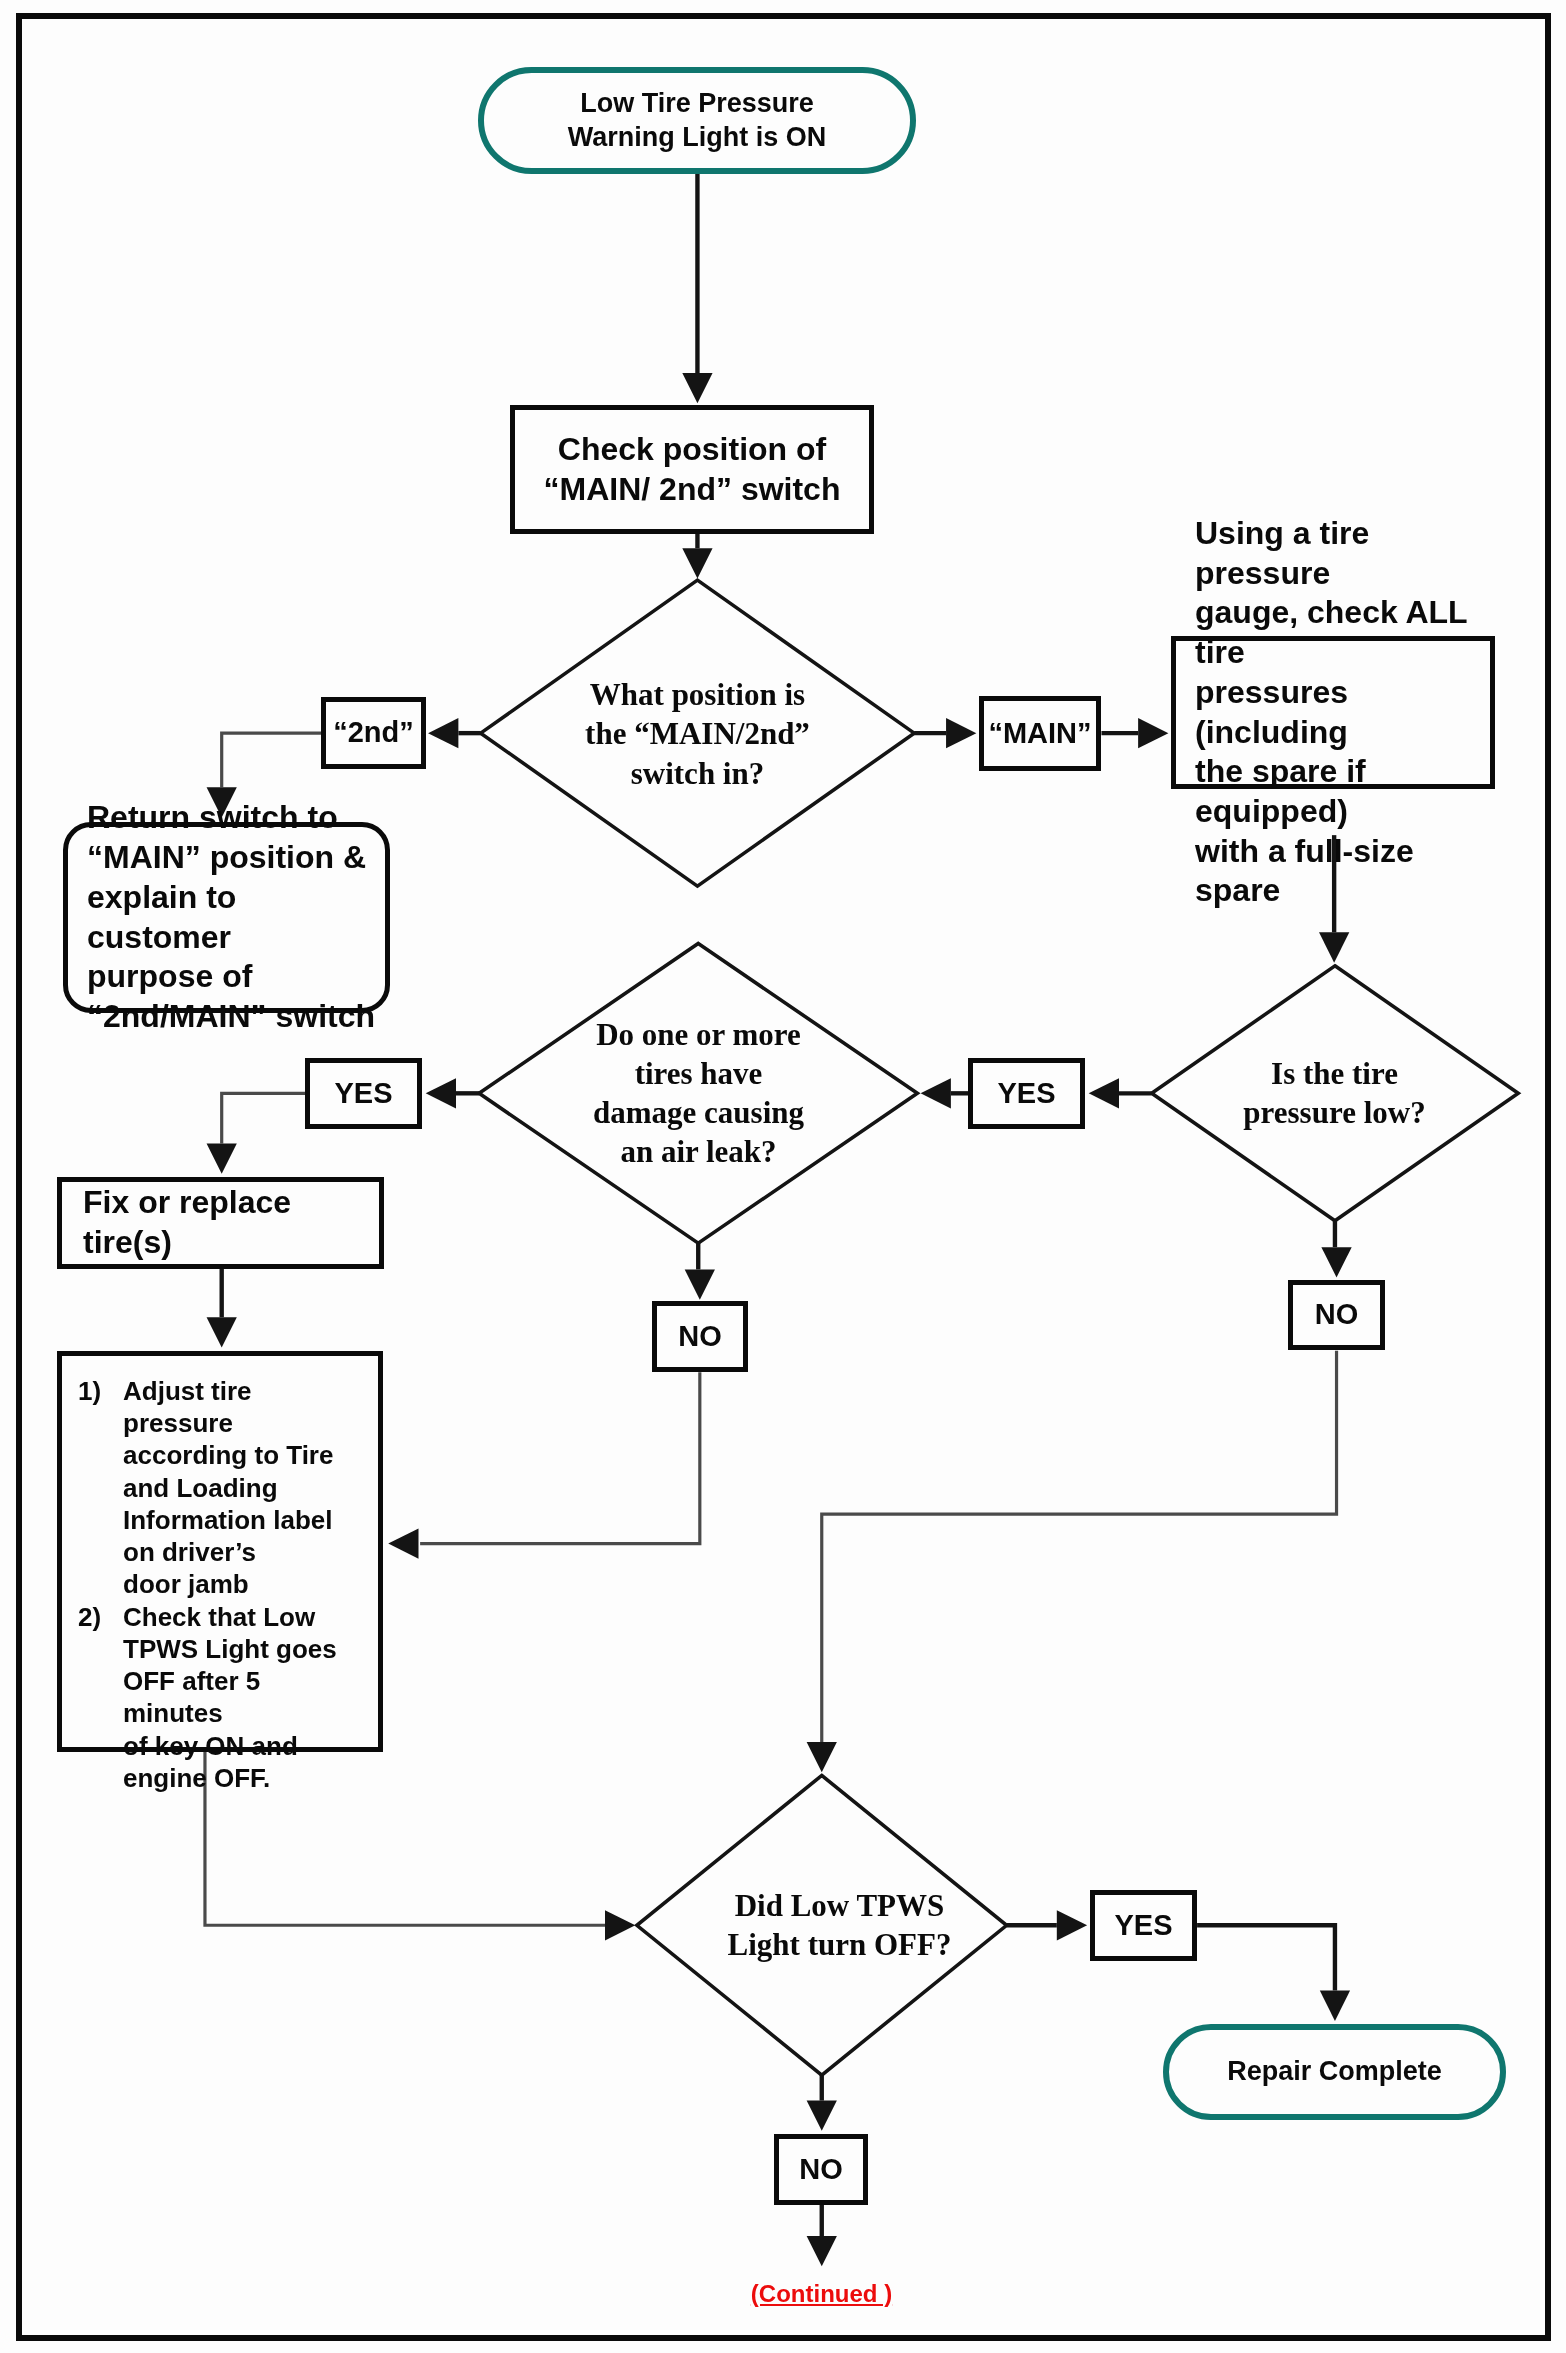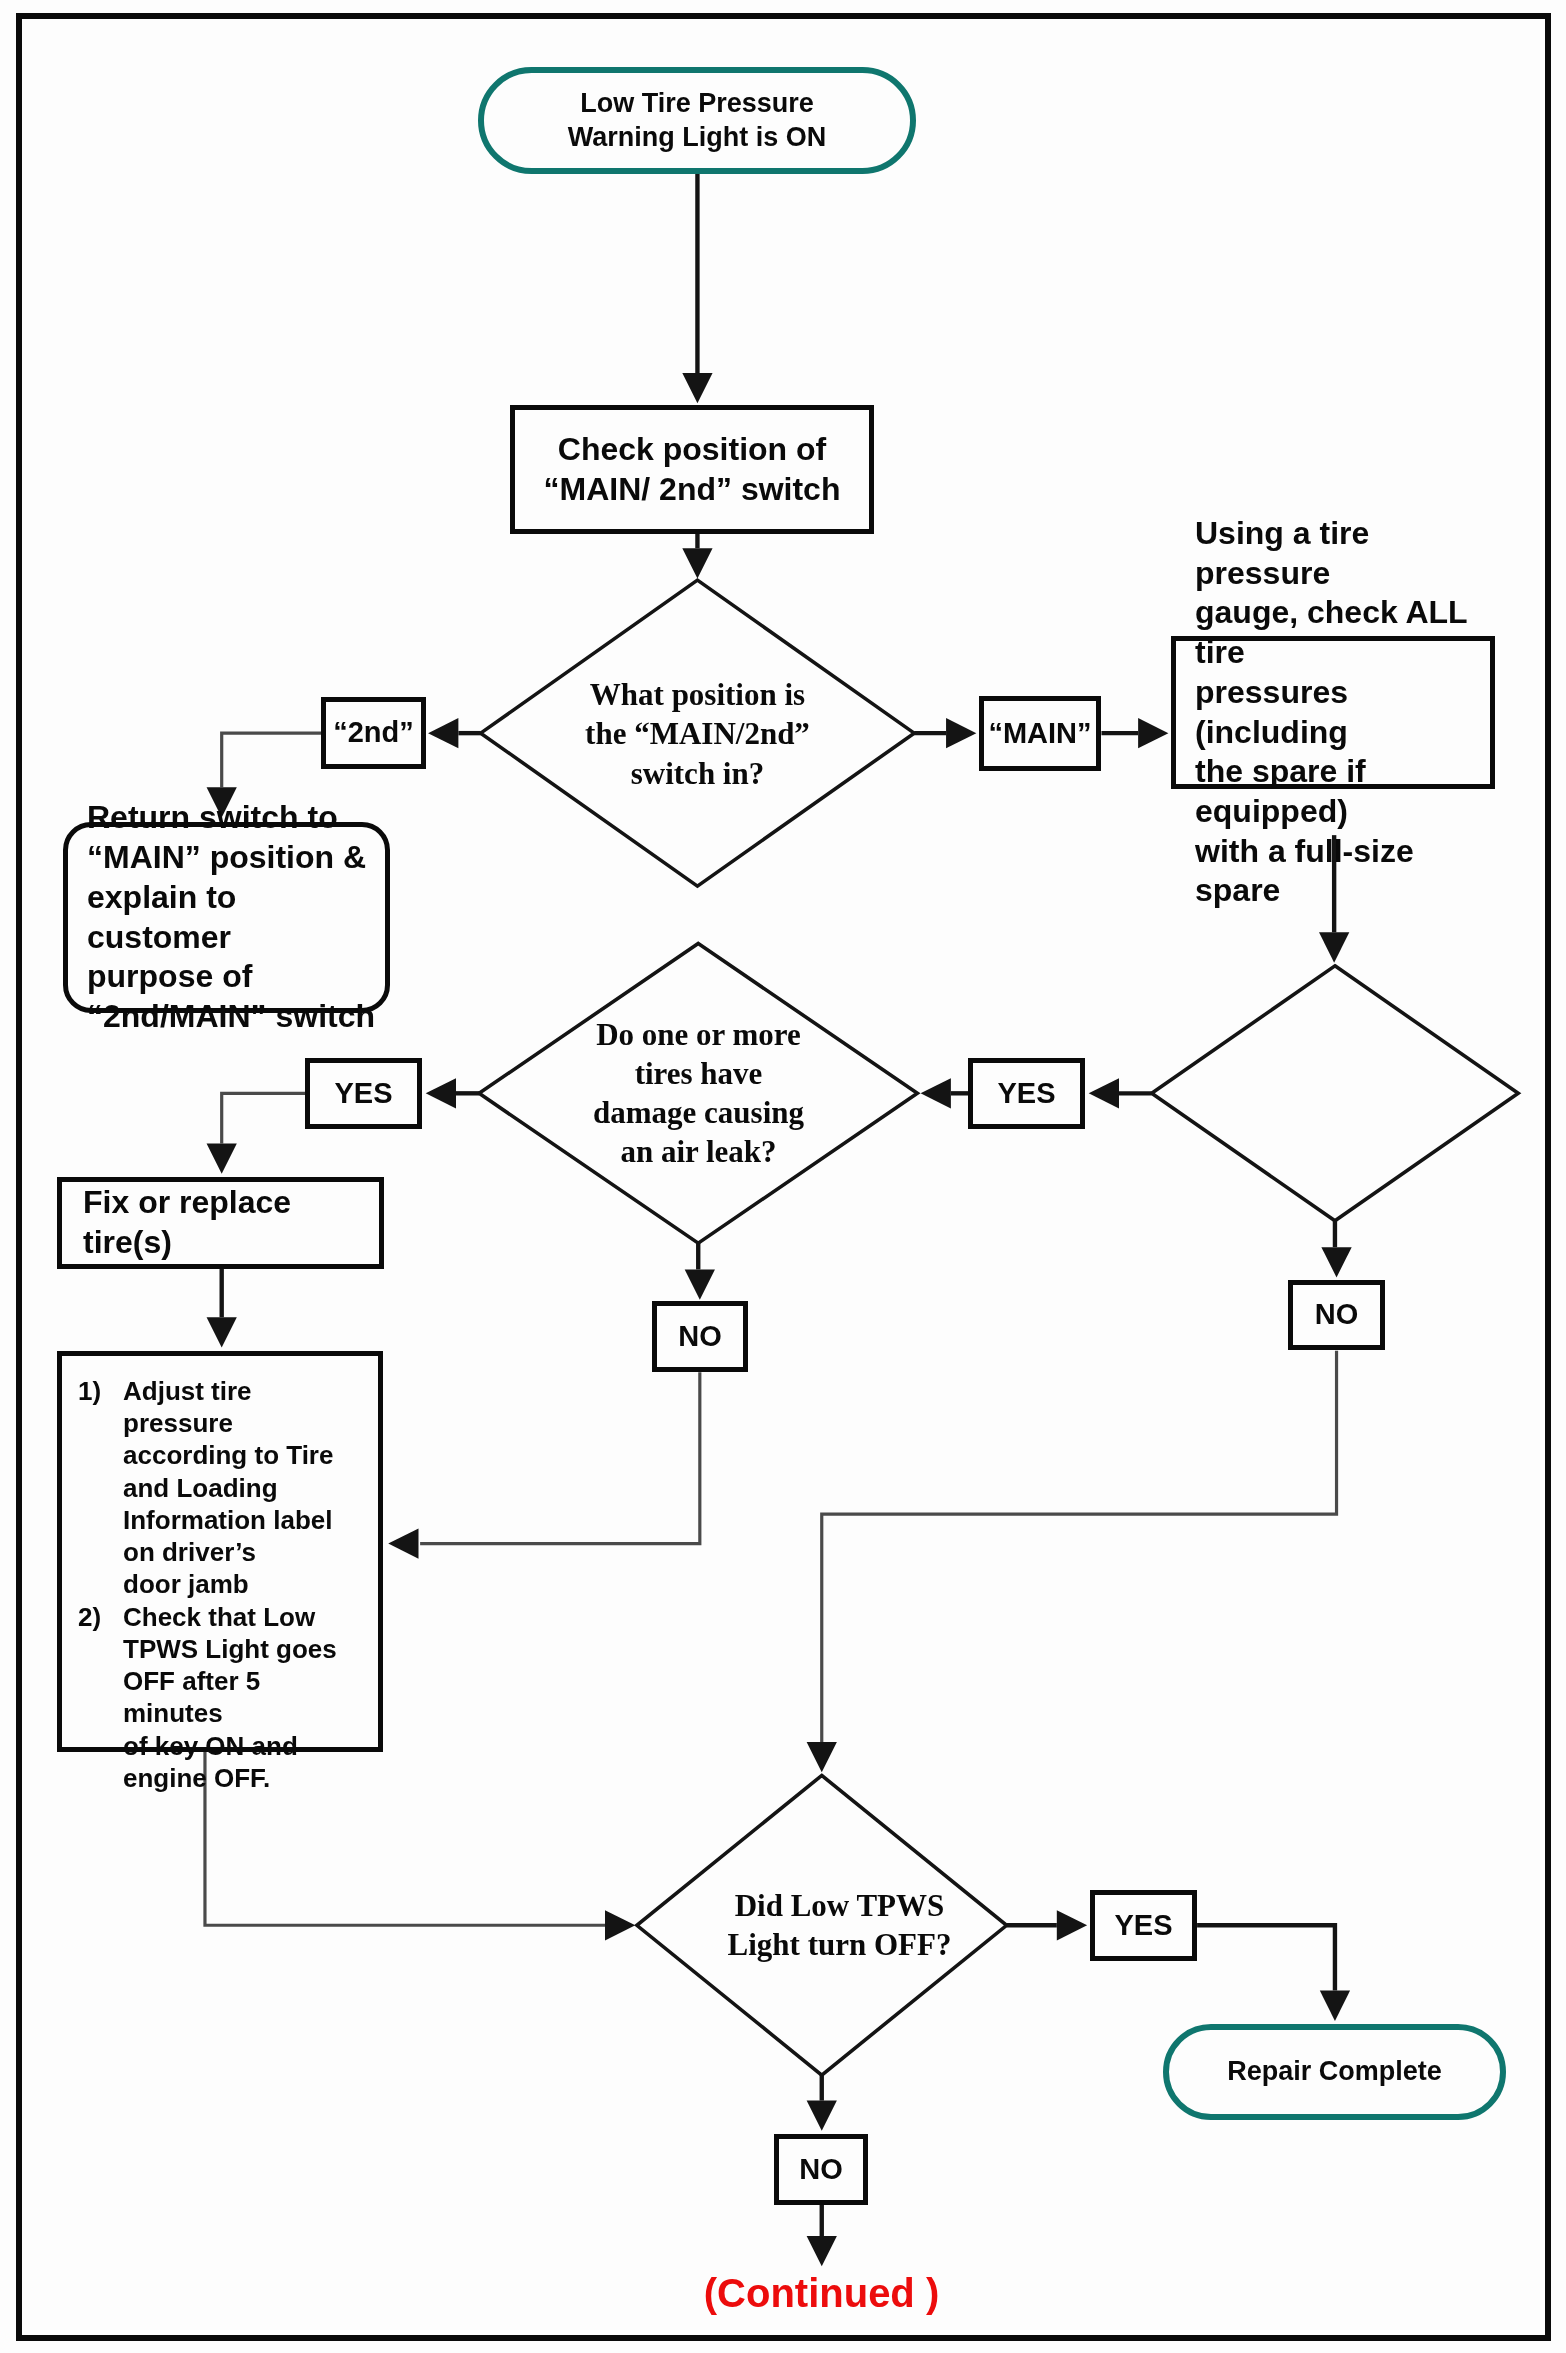--- a/index.html
+++ b/index.html
@@ -39,21 +39,21 @@
   .listbox{
     position:absolute;box-sizing:border-box;background:#fdfdfd;
     border:5.6px solid #0a0a0a;font-size:26px;line-height:1.24;
     padding:19px 11px 8px 16px;
   }
   .lrow{display:flex;align-items:flex-start;margin:0;}
   .lnum{flex:0 0 45px;}
   .ltxt{white-space:pre-line;text-align:left;}
   #continued{
     position:absolute;display:flex;align-items:center;justify-content:center;
-    font-size:40px;color:#ec0c0c;background:transparent;
+    font-size:24px;color:#ec0c0c;background:transparent;text-decoration:underline;
   }
 </style>
 </head>
 <body>
 
 <div id="page">
   <div id="frame"></div>
 
   <svg class="wires" viewBox="0 0 1966 2954" aria-hidden="true">
 
@@ -171,20 +171,22 @@
 gauge, check ALL tire
 pressures (including
 the spare if equipped)
 with a full-size spare</div>
 
   <div class="dtext" style="left:539px;top:988px;width:319px;height:210px;">Do one or more
 tires have
 damage causing
 an air leak?</div>
 
+  <div class="dtext" style="left:1191px;top:1034px;width:287px;height:118px;">Is the tire
+pressure low?</div>
 
   <div class="node lbl" style="left:305px;top:1058px;width:117px;height:71px;">YES</div>
   <div class="node lbl" style="left:968px;top:1058px;width:117px;height:71px;">YES</div>
   <div class="node lbl" style="left:652px;top:1301px;width:96px;height:71px;">NO</div>
   <div class="node lbl" style="left:1288px;top:1280px;width:97px;height:70px;">NO</div>
 
   <div class="node proc left" style="left:57px;top:1177px;width:327px;height:92px;padding-left:21px;">Fix or replace tire(s)</div>
 
   <div class="listbox" style="left:57px;top:1351px;width:326px;height:401px;">
     <div class="lrow">

